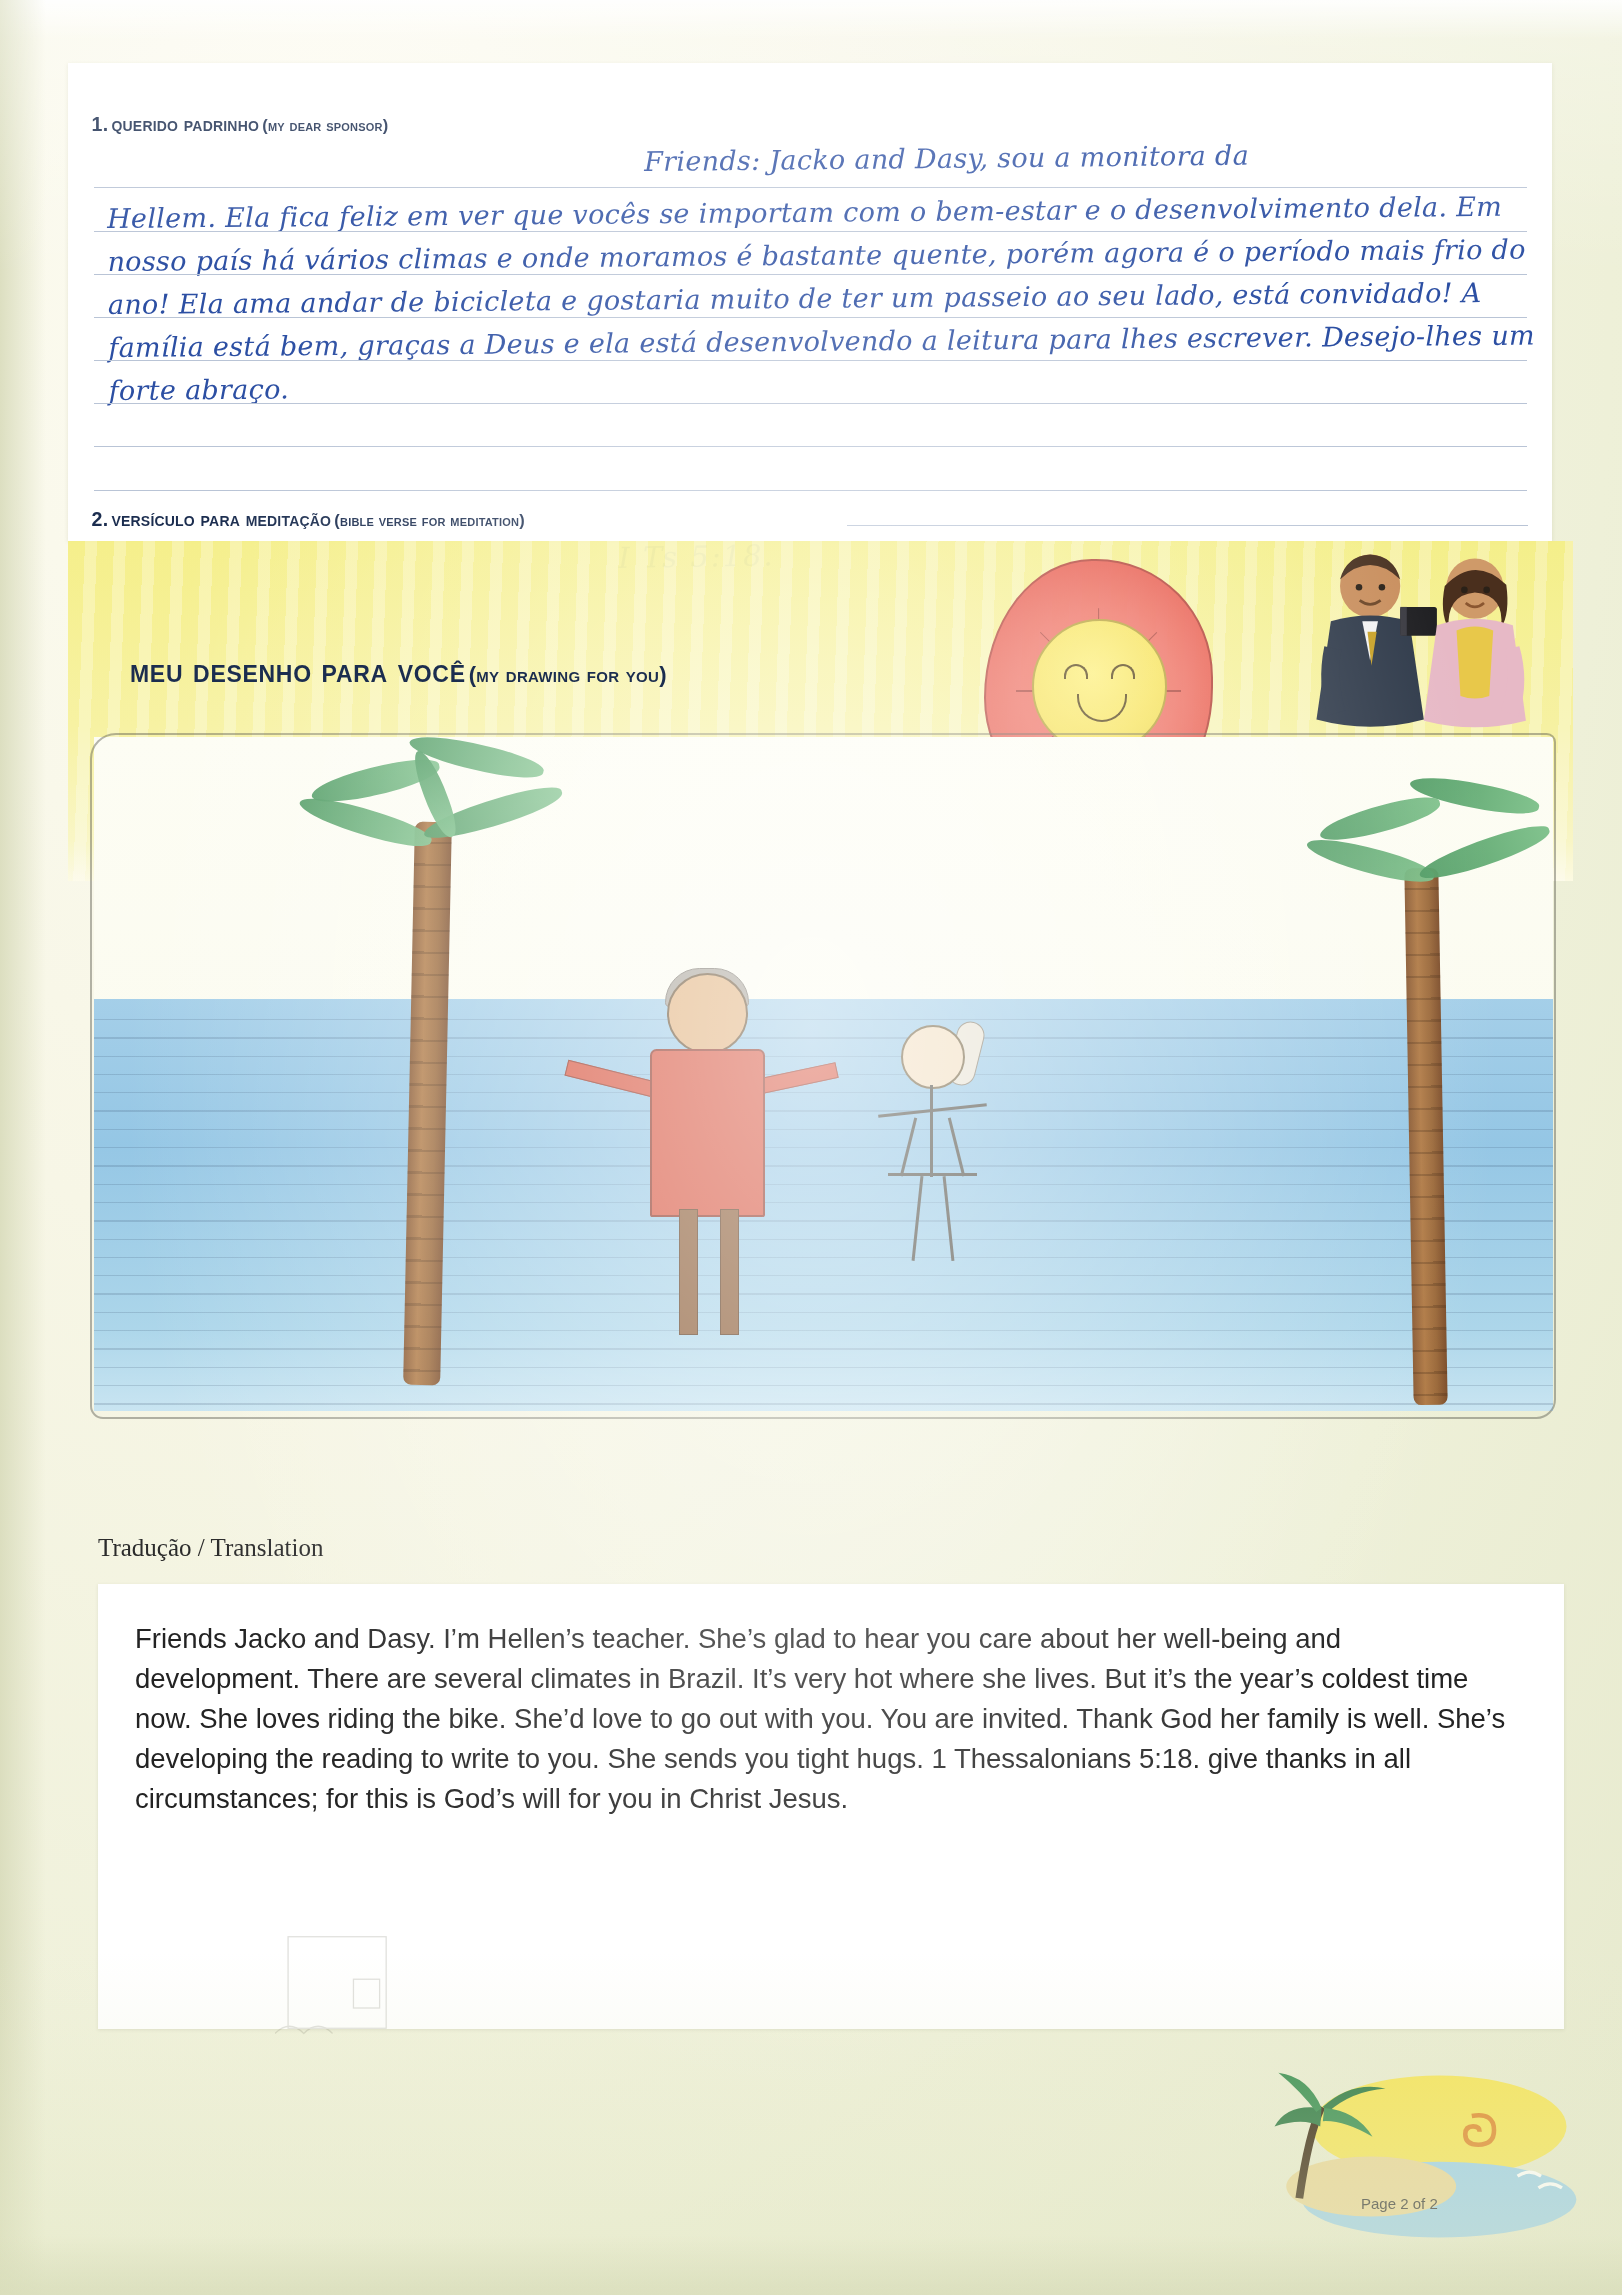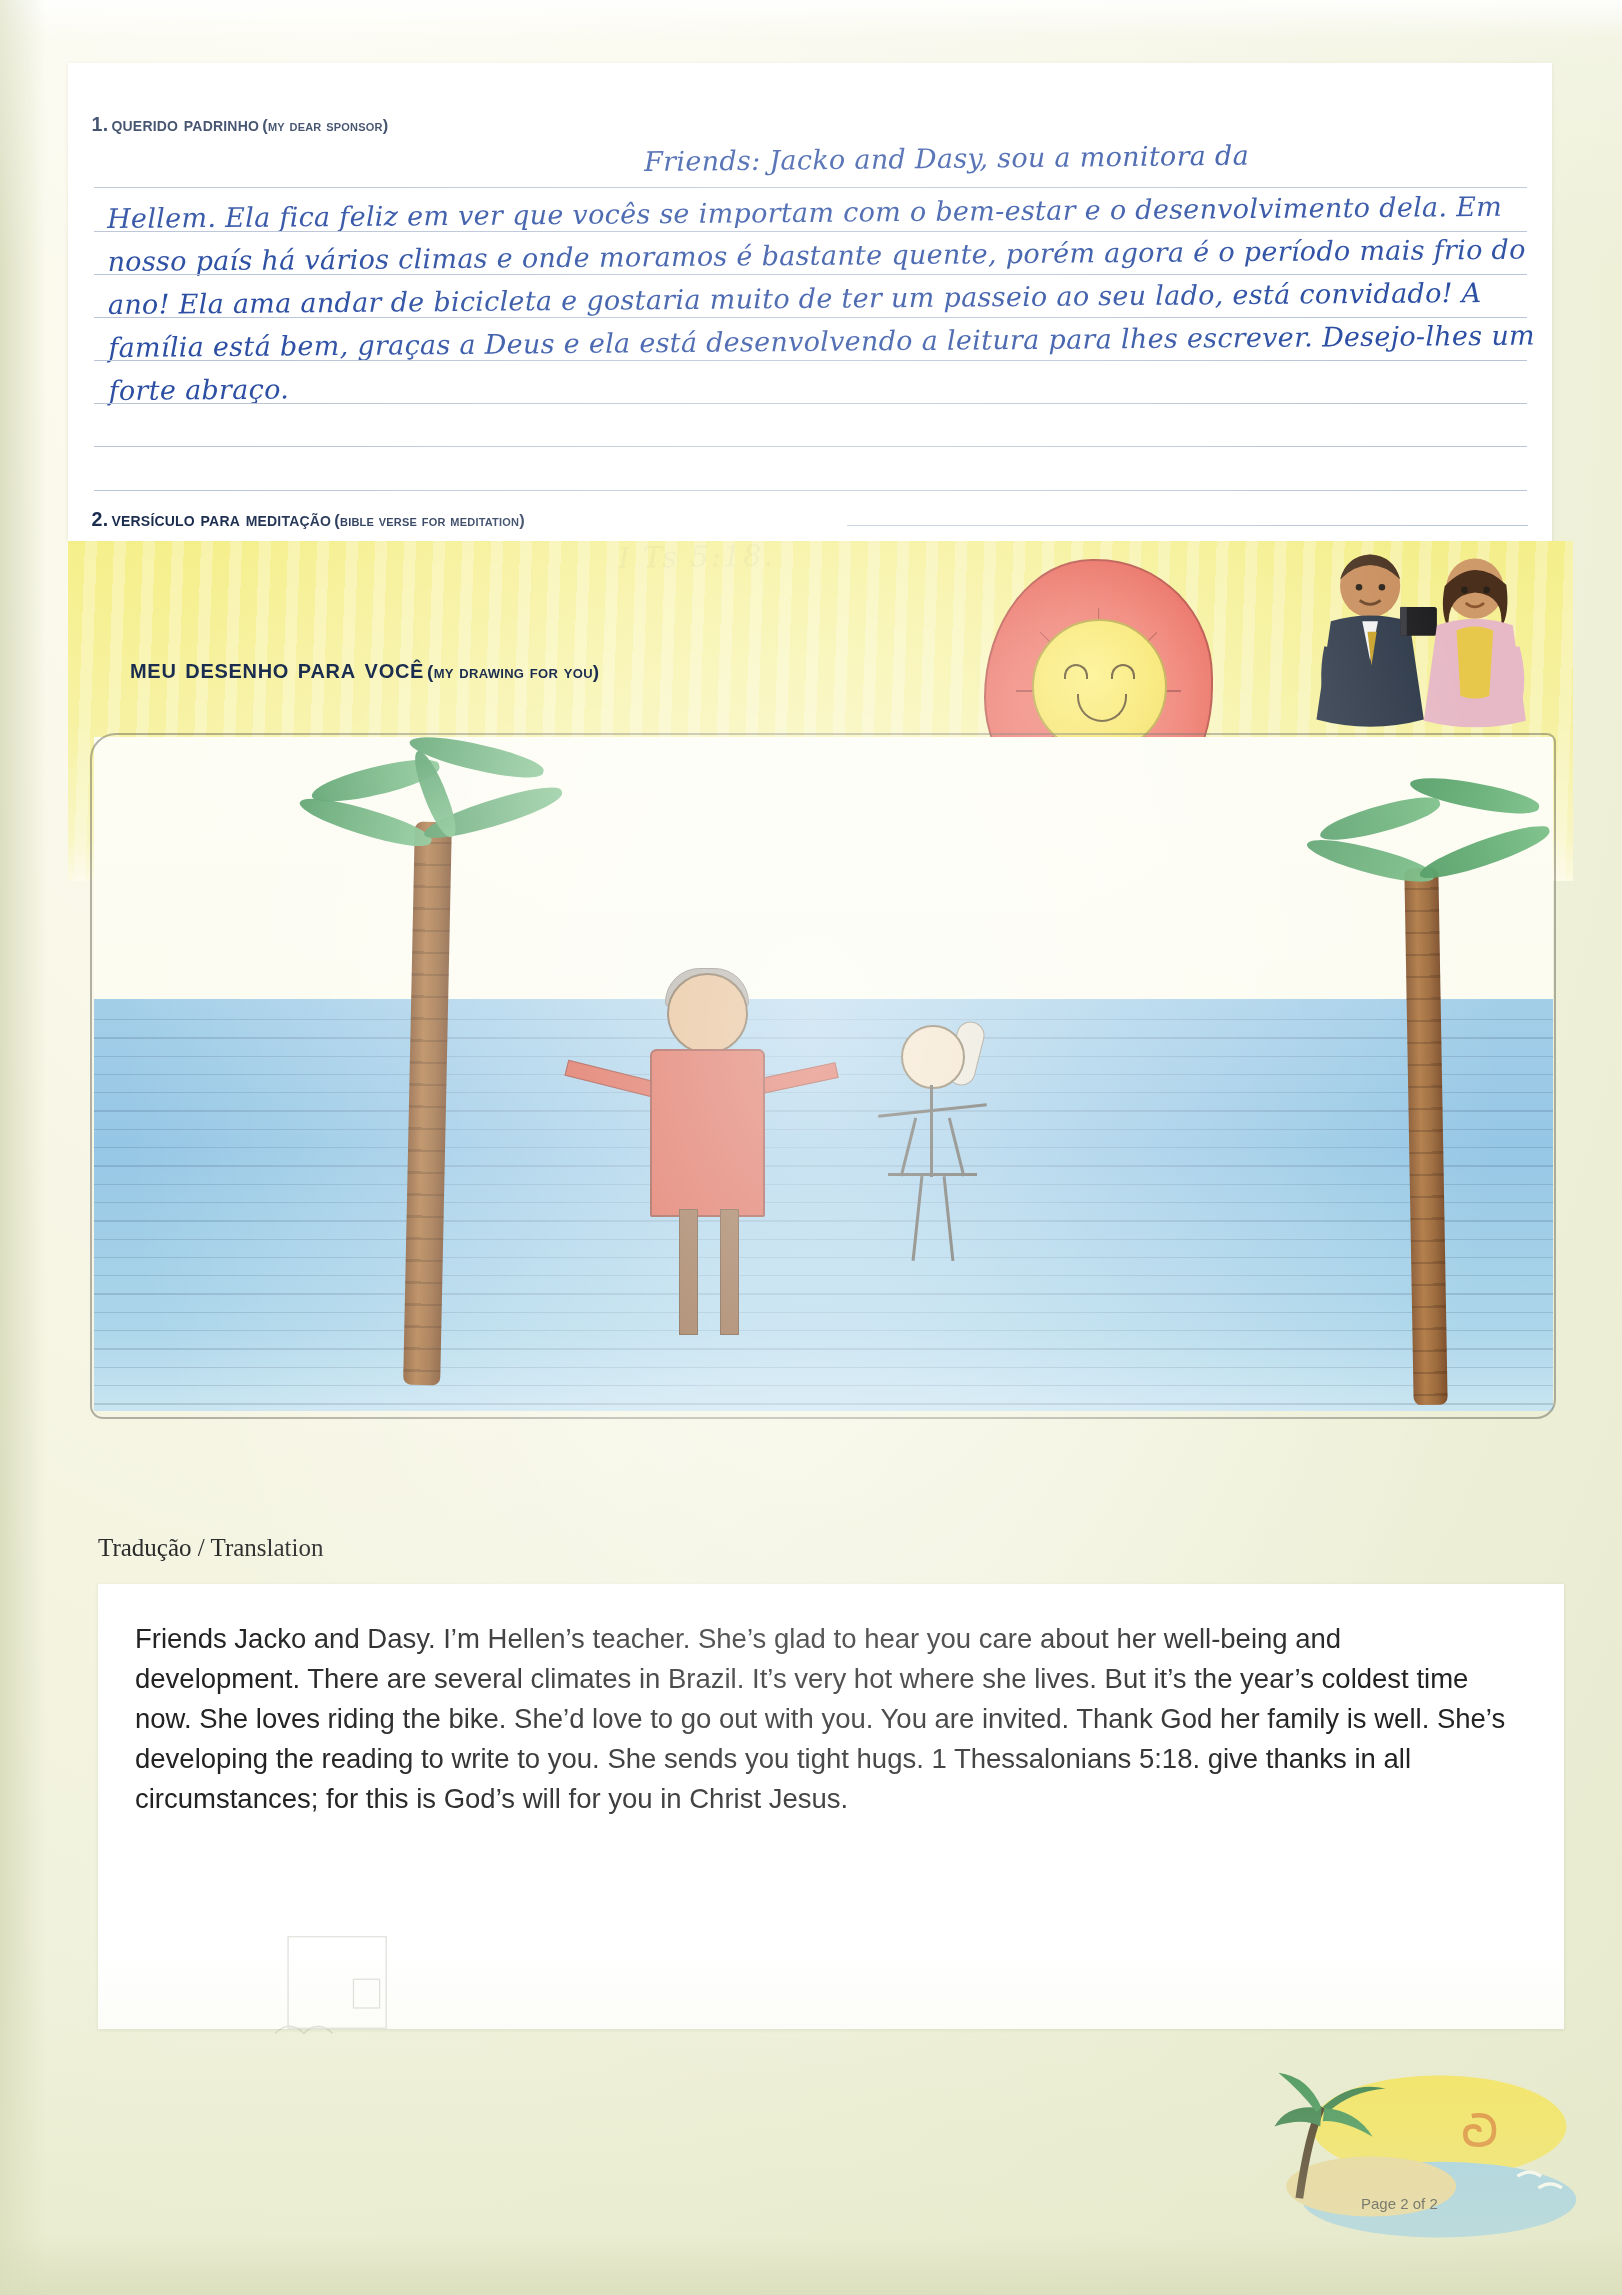--- a/index.html
+++ b/index.html
@@ -139,27 +139,27 @@
   .drawing-title {
     position: absolute;
     left: 62px;
     top: 111px;
     font-weight: bold;
     color: #1b2d4f;
     white-space: nowrap;
     z-index: 12;
   }
   .drawing-title .pt {
-    font-size: 29px;
+    font-size: 33px;
     font-variant: small-caps;
     text-transform: lowercase;
     letter-spacing: 0.7px;
   }
   .drawing-title .en {
-    font-size: 19px;
+    font-size: 22px;
     font-variant: small-caps;
     text-transform: lowercase;
     letter-spacing: 0.3px;
   }
 
   
   .picture {
     position: absolute;
     left: 26px;
     top: 196px;

